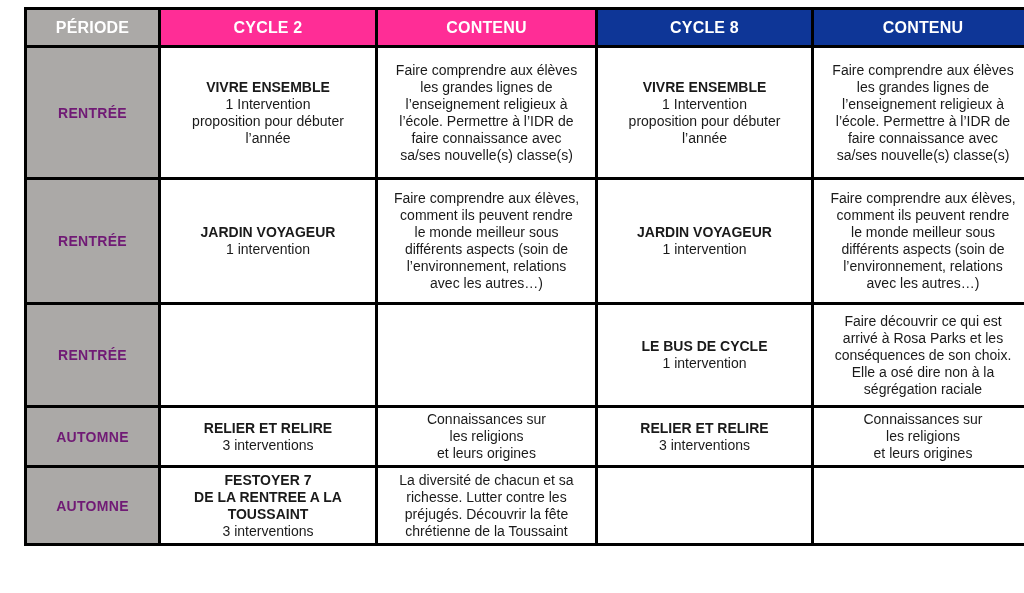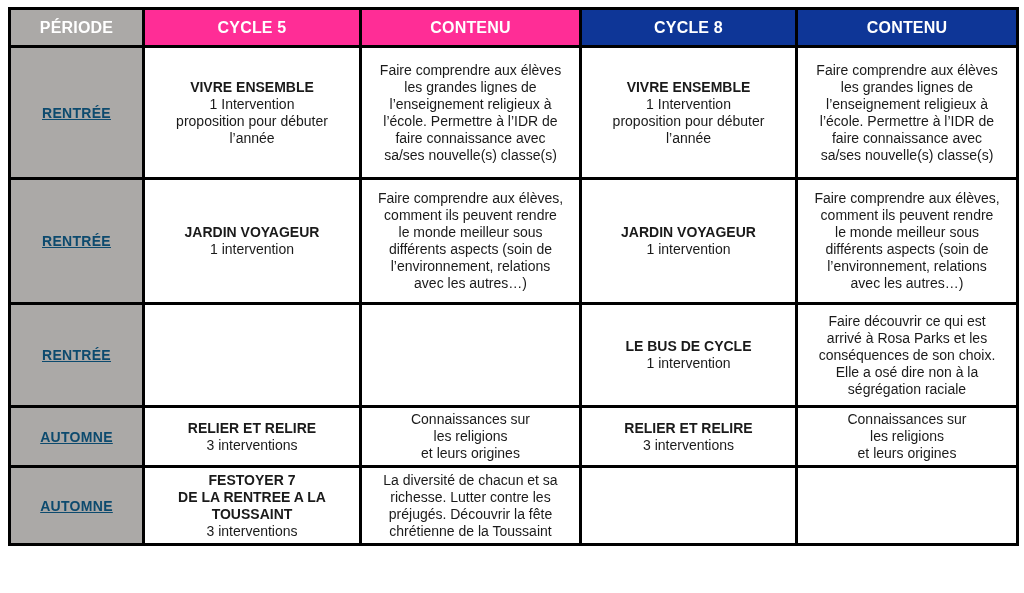--- a/index.html
+++ b/index.html
@@ -8,21 +8,21 @@
     background: #ffffff;
     width: 1024px;
     height: 593px;
     font-family: "Liberation Sans", sans-serif;
     color: var(--body-text, #1a1a1a);
   }
   .page {
     box-sizing: border-box;
     width: 1024px;
     height: 593px;
-    padding: 7px 8px;
+    padding: 7px 24px;
   }
   table.planning {
     border-collapse: collapse;
     table-layout: fixed;
     width: 1008px;
   }
   th, td {
     border: 3px solid var(--border, #000000);
     text-align: center;
     vertical-align: middle;
@@ -34,25 +34,24 @@
     font-weight: bold;
     font-size: 16px;
     color: #ffffff;
     letter-spacing: 0.2px;
   }
   .bg-gray { background: var(--header-gray, #ABA9A7); }
   .bg-pink { background: var(--header-pink, #FF2D96); }
   .bg-blue { background: var(--header-blue, #0E3697); }
   td.period {
     background: var(--header-gray, #ABA9A7);
-    color: #0c4a6e;
+    color: #701a75;
     font-weight: bold;
     font-size: 14px;
     letter-spacing: 0.3px;
-    text-decoration: underline;
   }
   td.prog, td.desc {
     background: #ffffff;
     font-size: 14px;
     line-height: 17px;
   }
   .prog-title {
     font-weight: bold;
     white-space: pre-line;
   }
@@ -73,21 +72,21 @@
     <colgroup>
       <col style="width:134px">
       <col style="width:217px">
       <col style="width:220px">
       <col style="width:216px">
       <col style="width:221px">
     </colgroup>
     <thead>
       <tr class="hdr">
         <th class="h bg-gray">PÉRIODE</th>
-        <th class="h bg-pink">CYCLE 5</th>
+        <th class="h bg-pink">CYCLE 2</th>
         <th class="h bg-pink">CONTENU</th>
         <th class="h bg-blue">CYCLE 8</th>
         <th class="h bg-blue">CONTENU</th>
       </tr>
     </thead>
     <tbody>
 
       <tr class="row-1">
         <td class="period">RENTRÉE</td>
         <td class="prog">

